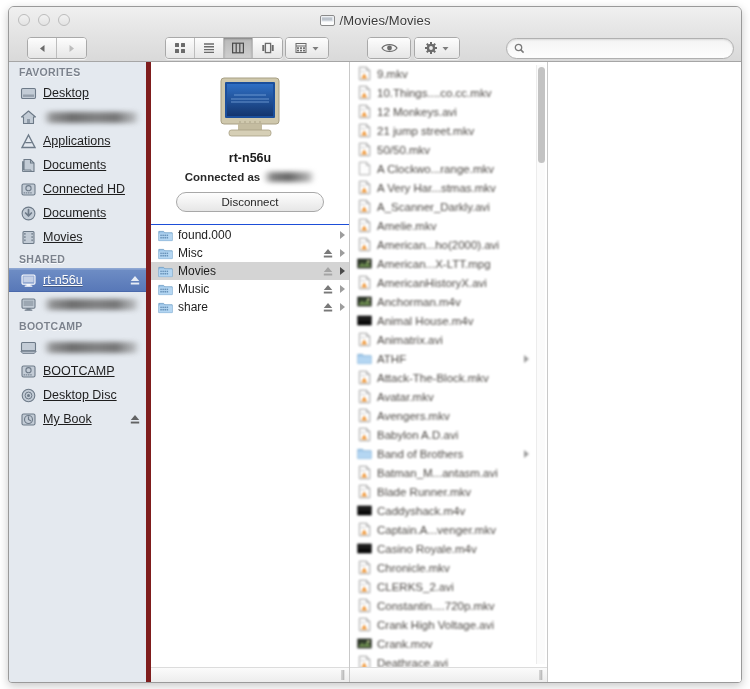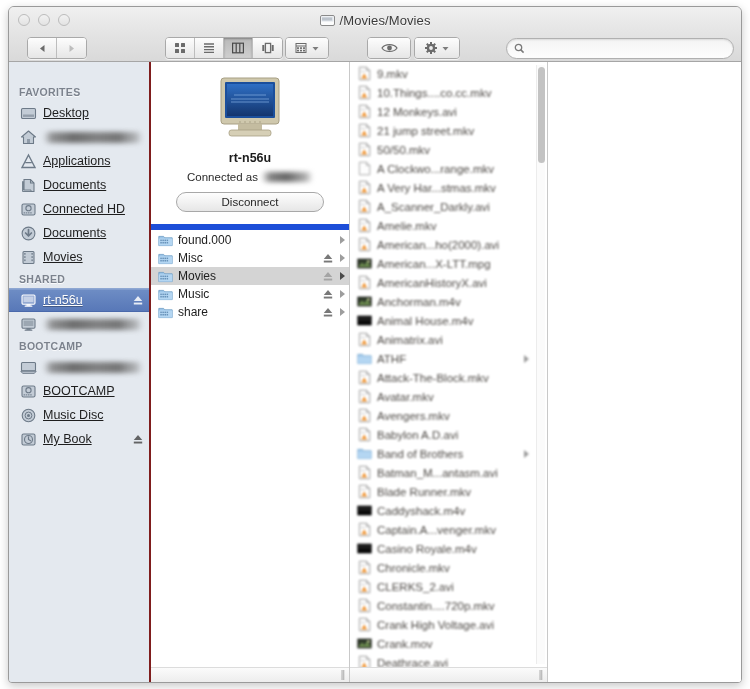--- a/index.html
+++ b/index.html
@@ -103,22 +103,22 @@
   
   #body {
     position: absolute; top: 55px; left: 0; right: 0; bottom: 0;
     display: flex;
   }
 
   
   #sidebar {
     width: 142px;
     background: #e4e9ef;
-    border-right: 2px solid #7f1d1d;
-    padding-top: 20px;
+    border-right: 5px solid #7f1d1d;
+    padding-top: 0;
     overflow: hidden;
     flex-shrink: 0;
   }
   .sb-header {
     font-size: 10.5px; font-weight: bold; color: #7b828d;
     letter-spacing: 0.3px;
     padding: 4px 0 3px 10px;
     text-shadow: 0 1px 0 rgba(255,255,255,0.8);
   }
   .sb-item {
@@ -175,21 +175,21 @@
   }
 
   
   #server-preview { padding-top: 13px; text-align: center; }
   #server-name {
     font-size: 12.5px; font-weight: bold; color: #1c1c1c;
     margin-top: 6px;
   }
   #connected-row {
     display: flex; align-items: center; justify-content: center;
-    gap: 3px; margin-top: 6px;
+    gap: 3px; margin-top: 6px; font-weight: bold;
   }
   #connected-label { font-size: 11.5px; color: #2a2a2a; }
   #connected-user {
     width: 52px; height: 10px; border-radius: 4px;
     background: linear-gradient(90deg,
       rgba(130,130,130,0) 0%, rgba(105,105,105,0.85) 18%,
       rgba(88,88,88,0.92) 50%, rgba(120,120,120,0.6) 86%,
       rgba(150,150,150,0) 100%);
     filter: blur(2.4px);
   }
@@ -198,21 +198,21 @@
     width: 148px; height: 20px;
     border: 1px solid #a8a8a8;
     border-radius: 10px;
     background: linear-gradient(to bottom, #fdfdfd 0%, #f2f2f2 50%, #e6e6e6 100%);
     box-shadow: 0 1px 0 rgba(255,255,255,0.8);
     display: flex; align-items: center; justify-content: center;
     font-size: 11.5px; color: #262626;
   }
   #server-folders {
     margin-top: 12px;
-    border-top: 6px solid #1d4ed8;
+    border-top: 1px solid #1d4ed8;
     padding-top: 1px;
   }
 
   .row {
     height: 18px;
     display: flex; align-items: center;
     padding-left: 7px; padding-right: 4px;
     gap: 5px;
     font-size: 12px; color: #1d1d1d;
     white-space: nowrap;
@@ -512,21 +512,21 @@
          </g>
           </svg>
           <span class="sb-label">BOOTCAMP</span>
         </div>
         <div class="sb-item">
           <svg width="17" height="17" viewBox="0 0 17 17" class="sb-icon">
             <circle cx="8.5" cy="8.5" r="6.3" fill="#c3ccd6" stroke="#6d7a88" stroke-width="1.1"></circle>
          <circle cx="8.5" cy="8.5" r="3.4" fill="none" stroke="#6d7a88" stroke-width="1"></circle>
          <circle cx="8.5" cy="8.5" r="1.5" fill="#6d7a88"></circle>
           </svg>
-          <span class="sb-label">Music Disc</span>
+          <span class="sb-label">Desktop Disc</span>
         </div>
         <div class="sb-item">
           <svg width="17" height="17" viewBox="0 0 17 17" class="sb-icon">
             <rect x="2" y="3" width="13" height="11" rx="1.6" fill="#c3ccd6" stroke="#6d7a88" stroke-width="1.1"></rect>
          <circle cx="8.5" cy="8.5" r="4" fill="none" stroke="#6d7a88" stroke-width="1.1"></circle>
          <path d="M8.5 5.8 V8.5 L10.6 9.8" fill="none" stroke="#6d7a88" stroke-width="1.2" stroke-linecap="round"></path>
           </svg>
           <span class="sb-label">My Book</span>
           <svg width="10" height="11" viewBox="0 0 10 11" class="eject-ic">
             <polygon points="5,1 9.2,6 0.8,6" fill="#4c4c4c"></polygon>

